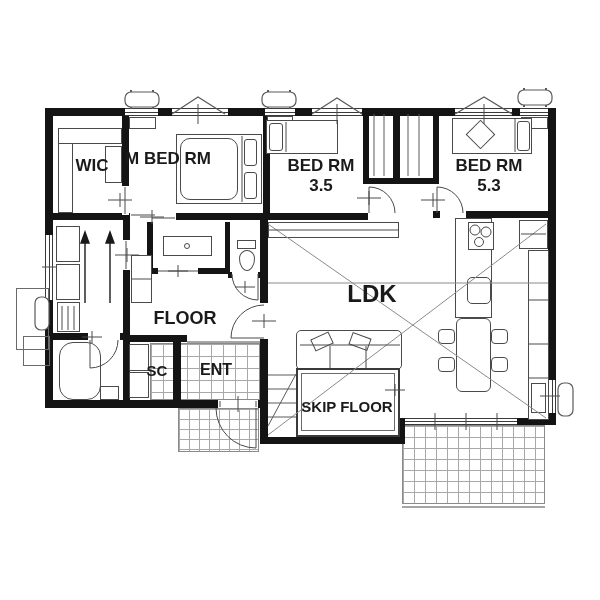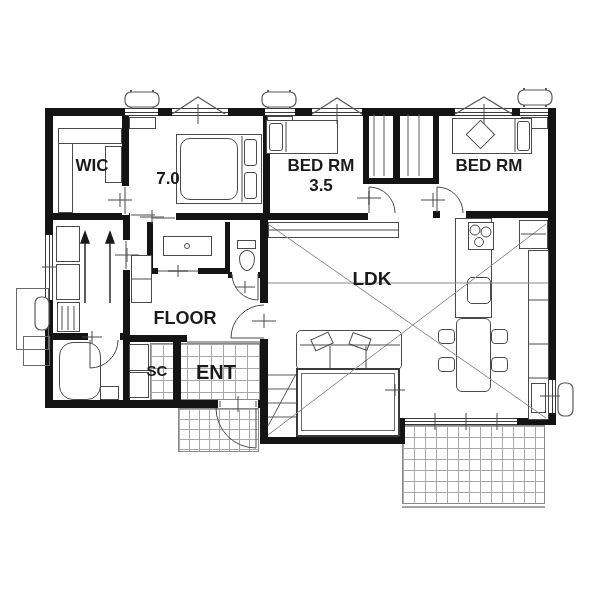--- a/index.html
+++ b/index.html
@@ -307,21 +307,23 @@
       <line x1="187" y1="342" x2="260" y2="342"></line>
       <line x1="402" y1="507" x2="545" y2="507"></line>
       <circle cx="187" cy="246" r="2.5"></circle>
       <circle cx="475" cy="230" r="5"></circle>
         <circle cx="486" cy="232" r="5"></circle>
         <circle cx="479" cy="242" r="4.5"></circle>
     </g>
   </svg>
 
   <div class="lbl" style="left:62px;top:156px;width:60px;font-size:17px;">WIC</div>
-  <div class="lbl" style="left:118px;top:169px;width:100px;font-size:17px;">7.0</div>
+  <div class="lbl" style="left:118px;top:149px;width:100px;font-size:17px;">M BED RM</div>
   <div class="lbl" style="left:271px;top:156px;width:100px;font-size:17px;">BED RM</div>
   <div class="lbl" style="left:271px;top:176px;width:100px;font-size:17px;">3.5</div>
   <div class="lbl" style="left:439px;top:156px;width:100px;font-size:17px;">BED RM</div>
+  <div class="lbl" style="left:439px;top:176px;width:100px;font-size:17px;">5.3</div>
   <div class="lbl" style="left:145px;top:308px;width:80px;font-size:18px;">FLOOR</div>
   <div class="lbl" style="left:136px;top:362px;width:42px;font-size:15px;">SC</div>
-  <div class="lbl" style="left:185px;top:361px;width:62px;font-size:20px;">ENT</div>
-  <div class="lbl" style="left:327px;top:268px;width:90px;font-size:19px;">LDK</div>
+  <div class="lbl" style="left:185px;top:361px;width:62px;font-size:16px;">ENT</div>
+  <div class="lbl" style="left:327px;top:280px;width:90px;font-size:24px;">LDK</div>
+  <div class="lbl" style="left:289px;top:398px;width:116px;font-size:15px;">SKIP FLOOR</div>
 </div>
 
 </body></html>

